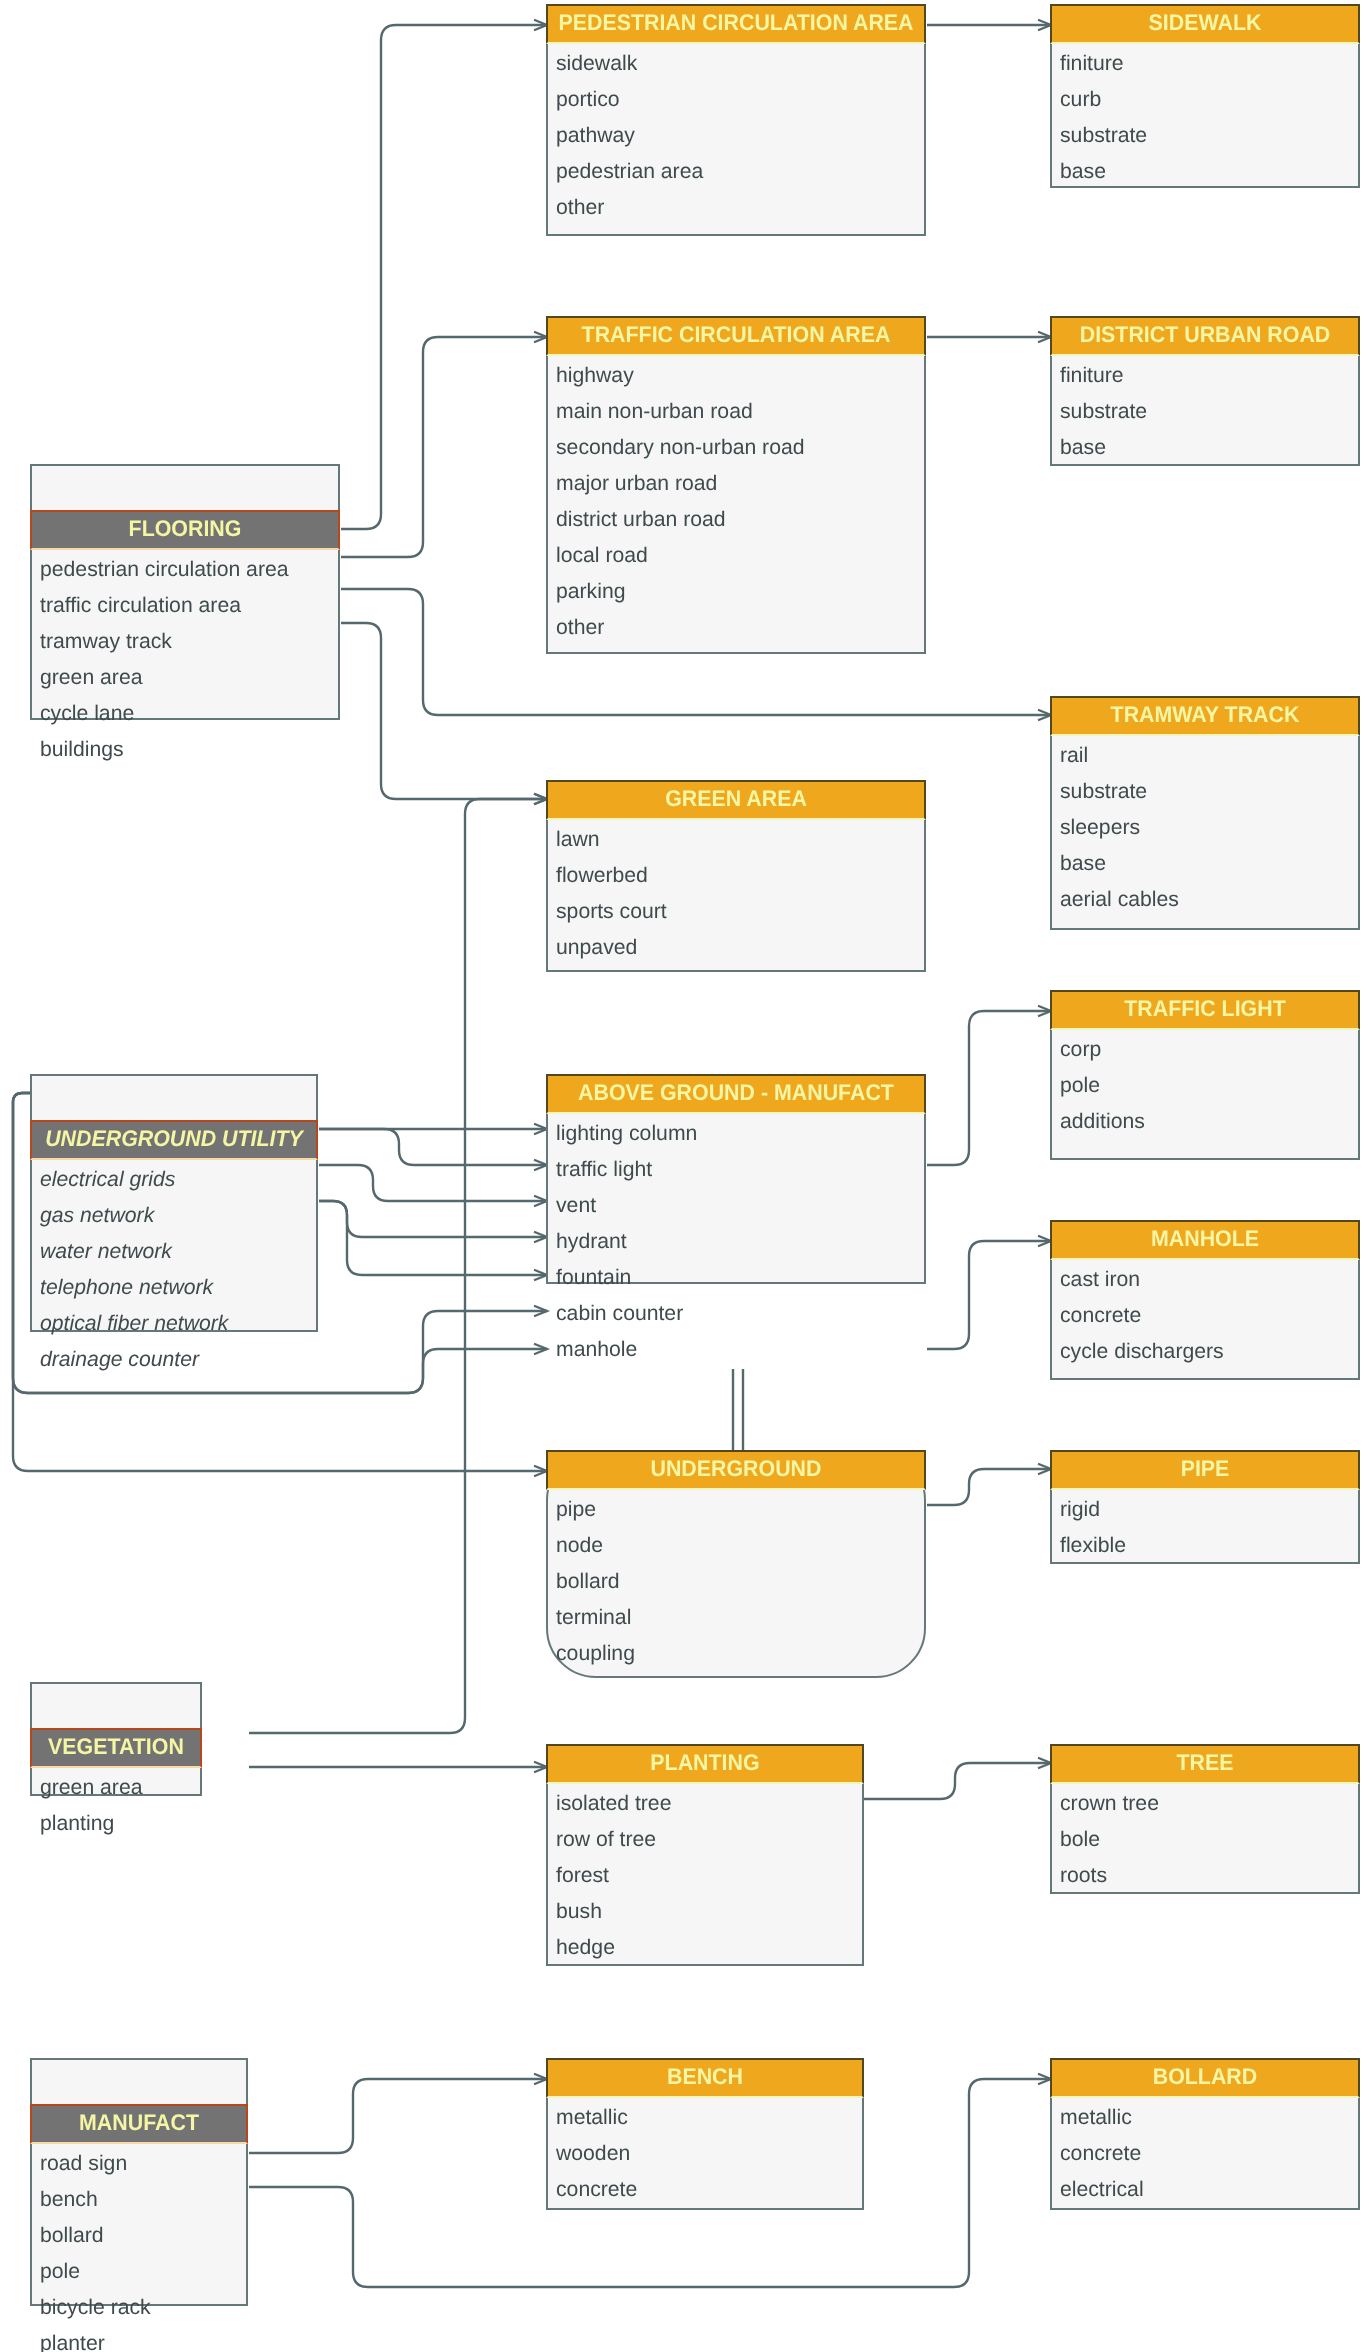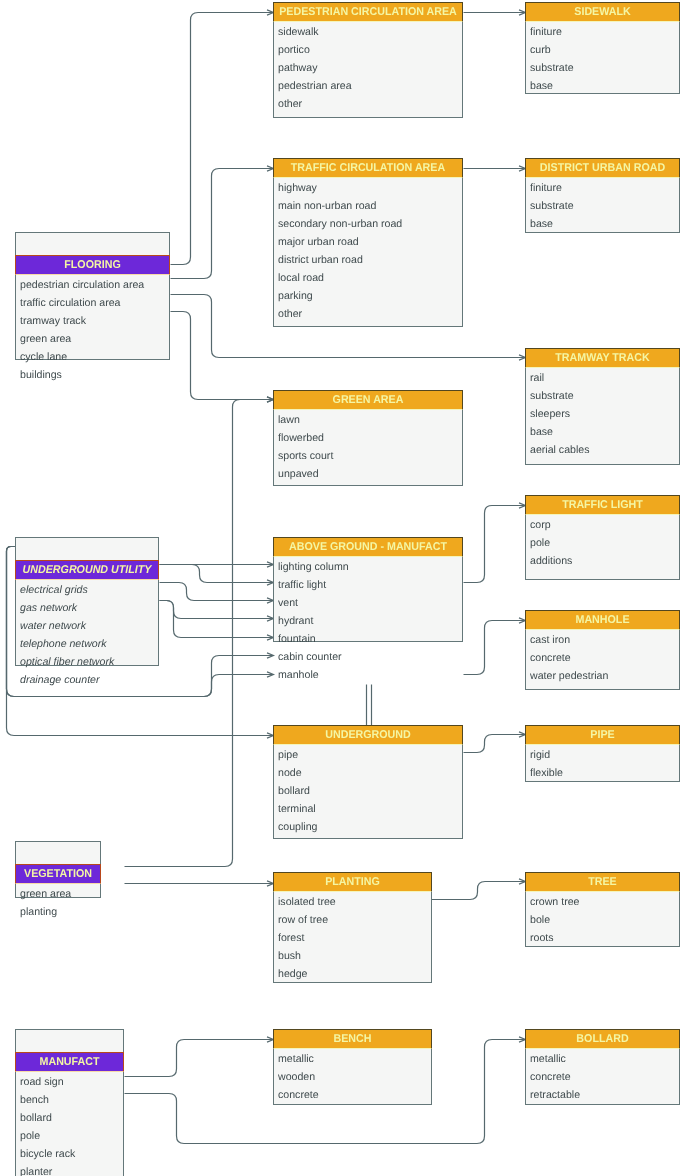--- a/index.html
+++ b/index.html
@@ -5,21 +5,21 @@
 <style>
   html,body{margin:0;padding:0;background:#ffffff;}
   body{width:685px;height:1176px;position:relative;overflow:hidden;
        font-family:"Liberation Sans",sans-serif;-webkit-font-smoothing:antialiased;text-rendering:geometricPrecision;}
   #canvas{position:absolute;left:0;top:0;width:685px;height:1176px;}
   svg.links{position:absolute;left:0;top:0;width:685px;height:1176px;overflow:visible;}
   .node{position:absolute;box-sizing:border-box;border:1px solid #647779;background:#f5f6f5;}
   .node .hdr{box-sizing:border-box;height:20px;line-height:19px;text-align:center;position:relative;margin:-1px -1px 0 -1px;border:1px solid #53471f;border-bottom:1px solid #f4f5ba;width:calc(100% + 2px);
              font-weight:bold;font-size:11.3px;letter-spacing:0px;white-space:nowrap;overflow:visible;color:#f4f6a4;
              background:#efa81e;}
-  .node.primary .hdr{background:#6d28d9;border-color:#b8481c;border-bottom:1px solid #f7d9a8;margin-top:22px;}
+  .node.primary .hdr{background:#737373;border-color:#b8481c;border-bottom:1px solid #f7d9a8;margin-top:22px;}
   .node .hdr span{display:block;width:100%;text-align:center;white-space:nowrap;transform:scaleX(0.946) translateZ(0);transform-origin:center center;}
   .node .rows{padding:0;}
   .node .row{height:18px;line-height:21px;transform:translateZ(0);font-size:10.6px;color:#3f4a4d;padding-left:4px;
              white-space:nowrap;overflow:hidden;}
 </style>
 </head>
 <body>
 
 <div id="canvas">
   <svg class="links" id="links" viewBox="0 0 685 1176">
@@ -240,24 +240,24 @@
           <div class="row">additions</div>
         </div>
       </div>
       <div class="node secondary" style="left: 525px; top: 610px; width: 155px; height: 80px;">
         <div class="hdr">
           <span>MANHOLE</span>
         </div>
         <div class="rows">
           <div class="row">cast iron</div>
           <div class="row">concrete</div>
-          <div class="row">water pedestrian</div>
-        </div>
-      </div>
-      <div class="node secondary" style="left: 273px; top: 725px; width: 190px; height: 114px;">
+          <div class="row">cycle dischargers</div>
+        </div>
+      </div>
+      <div class="node secondary" style="left: 273px; top: 725px; width: 190px; height: 114px; border-radius: 25px;">
         <div class="hdr">
           <span>UNDERGROUND</span>
         </div>
         <div class="rows">
           <div class="row">pipe</div>
           <div class="row">node</div>
           <div class="row">bollard</div>
           <div class="row">terminal</div>
           <div class="row">coupling</div>
         </div>
@@ -295,21 +295,21 @@
       <div class="node secondary" style="left: 525px; top: 872px; width: 155px; height: 75px;">
         <div class="hdr">
           <span>TREE</span>
         </div>
         <div class="rows">
           <div class="row">crown tree</div>
           <div class="row">bole</div>
           <div class="row">roots</div>
         </div>
       </div>
-      <div class="node primary" style="left: 15px; top: 1029px; width: 109px; height: 148px;">
+      <div class="node primary" style="left: 15px; top: 1029px; width: 109px; height: 124px;">
         <div class="hdr">
           <span>MANUFACT</span>
         </div>
         <div class="rows">
           <div class="row">road sign</div>
           <div class="row">bench</div>
           <div class="row">bollard</div>
           <div class="row">pole</div>
           <div class="row">bicycle rack</div>
           <div class="row">planter</div>
@@ -326,17 +326,17 @@
           <div class="row">concrete</div>
         </div>
       </div>
       <div class="node secondary" style="left: 525px; top: 1029px; width: 155px; height: 76px;">
         <div class="hdr">
           <span>BOLLARD</span>
         </div>
         <div class="rows">
           <div class="row">metallic</div>
           <div class="row">concrete</div>
-          <div class="row">retractable</div>
+          <div class="row">electrical</div>
         </div>
       </div>
     </div>
 </div>
 
 </body></html>

